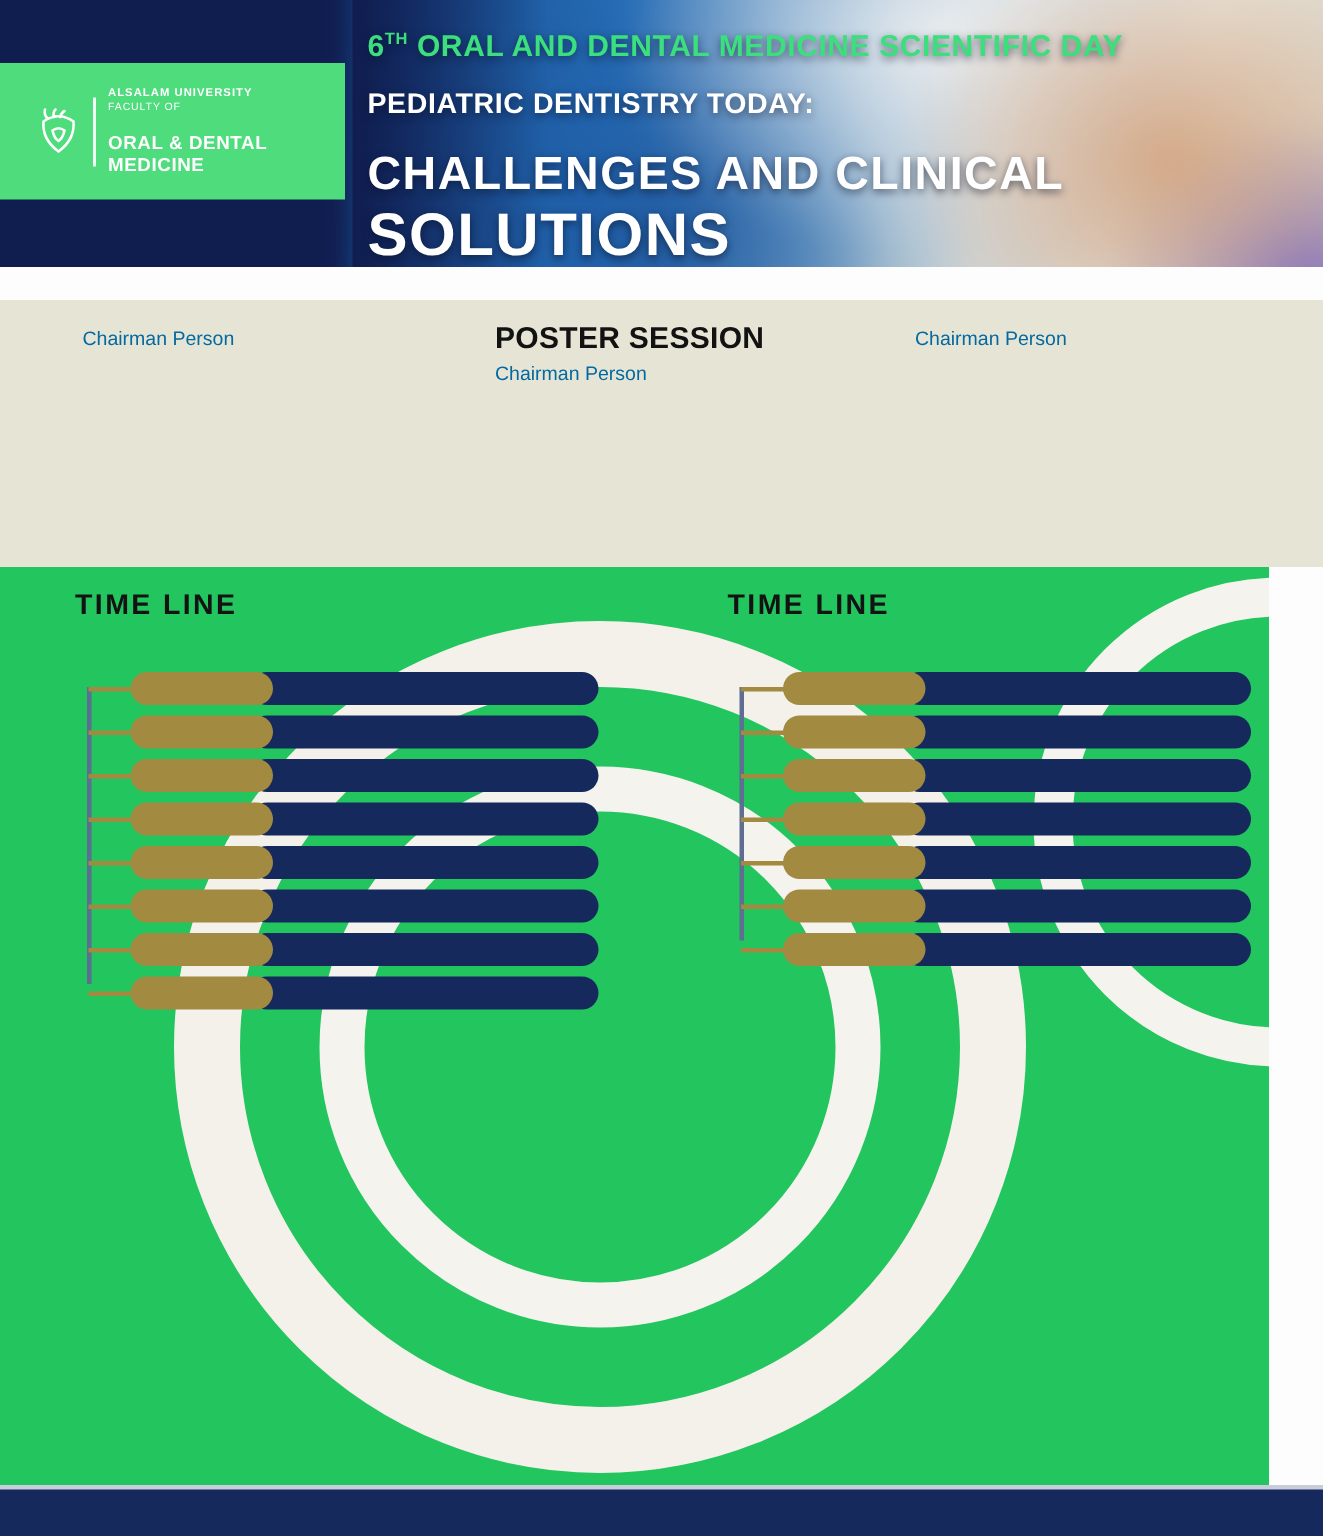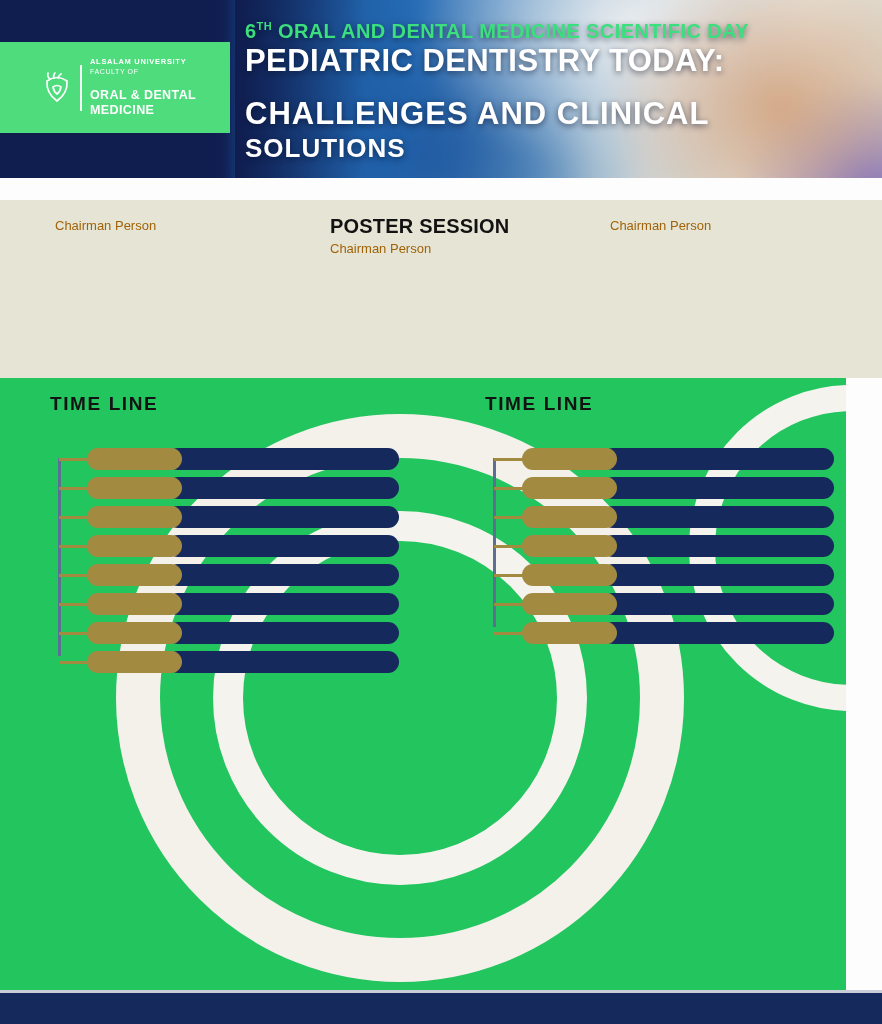--- a/index.html
+++ b/index.html
@@ -16,42 +16,42 @@
     background:
       radial-gradient(250px 210px at 80% 58%, rgba(206,158,122,.85), rgba(206,158,122,0) 70%),
       radial-gradient(190px 150px at 93% 92%, rgba(108,98,198,.9), rgba(108,98,198,0) 70%),
       radial-gradient(300px 210px at 58% 22%, rgba(236,239,241,.95), rgba(236,239,241,0) 72%),
       radial-gradient(220px 260px at 30% 80%, rgba(28,82,150,.8), rgba(28,82,150,0) 70%),
       linear-gradient(100deg,#15417e 0%,#2a6fb5 26%,#6d9cc4 46%,#cfd5d6 62%,#e9e6dd 80%,#d8d2c6 100%);
   }
   .header-fade{position:absolute;left:235px;top:0;bottom:0;width:130px;
     background:linear-gradient(90deg,#101d4f 0%,rgba(16,29,79,0) 100%)}
   .logo-box{position:absolute;left:0;top:42px;width:230px;height:91px;background:#4edc7d;
-    display:flex;align-items:center;padding-left:42px;box-sizing:border-box;gap:8px}
+    display:flex;align-items:center;padding-left:24px;box-sizing:border-box;gap:8px}
   .logo-shield{flex:0 0 auto;display:block}
   .logo-sep{width:2px;height:46px;background:#fff;opacity:.92;flex:0 0 auto}
   .logo-lines{color:#fff;line-height:1.15}
   .l1{font-size:7.5px;font-weight:bold;letter-spacing:.7px}
   .l2{font-size:7px;letter-spacing:.6px;margin-top:2px}
   .l3{font-size:12.5px;font-weight:bold;letter-spacing:.4px;margin-top:12px}
   .header-titles{position:absolute;left:245px;right:6px;top:20px;color:#fff;
     font-weight:bold;text-shadow:0 2px 6px rgba(8,16,40,.6)}
   .ht1{color:#3bdf7d;font-size:20px;letter-spacing:.4px}
   .ht1 sup{font-size:11px;vertical-align:super}
-  .ht2{font-size:31px;margin-top:0;letter-spacing:.4px}
+  .ht2{font-size:19px;margin-top:16px;letter-spacing:.4px}
   .ht3{font-size:31px;margin-top:17px;letter-spacing:1px}
-  .ht4{font-size:26px;margin-top:1px;letter-spacing:1px}
+  .ht4{font-size:40px;margin-top:1px;letter-spacing:1px}
   
   .sessions{position:absolute;left:0;top:200px;width:882px;height:178px;background:#e6e5d5;
     display:flex;padding:15px 0 0 55px;box-sizing:border-box;overflow:hidden}
   .s-col:nth-of-type(1){width:275px}
   .s-col:nth-of-type(2){width:280px}
   .s-col:nth-of-type(3){flex:1}
   .s-title{font-size:20px;font-weight:bold;color:#121212;letter-spacing:.2px}
-  .s-sub{font-size:13px;color:#a16207;margin-top:3px}
+  .s-sub{font-size:13px;color:#0369a1;margin-top:3px}
   .s-people{margin-top:7px}
   .person{font-size:16px;color:#1b1b16;line-height:25.4px;white-space:nowrap}
   .p-prefix{font-weight:400;color:#33332b}
   .p-name{font-weight:bold;letter-spacing:.1px}
   
   .timelines{position:absolute;left:0;top:378px;width:846px;height:612px;background:#22c55e;overflow:hidden}
   .watermark{position:absolute;left:0;top:0;pointer-events:none}
   .t-col{position:absolute;top:15px;width:415px}
   .t-col:nth-of-type(1){left:32px}
   .t-col:nth-of-type(2){left:467px}

